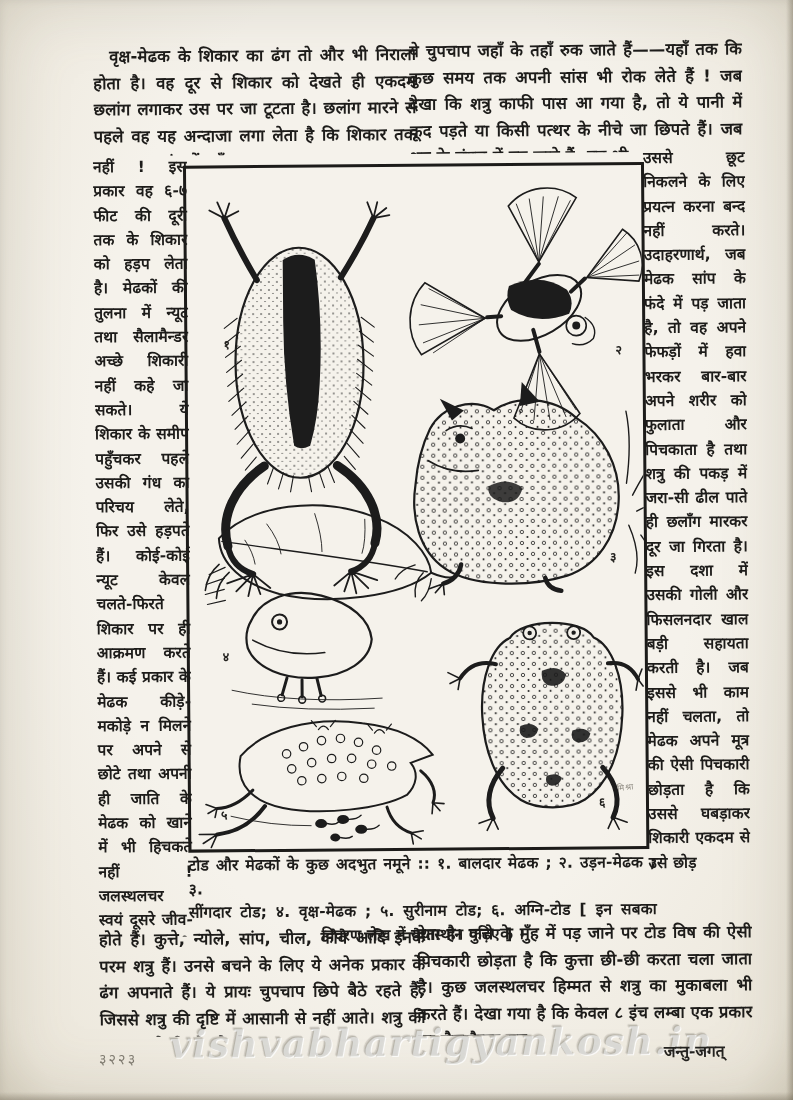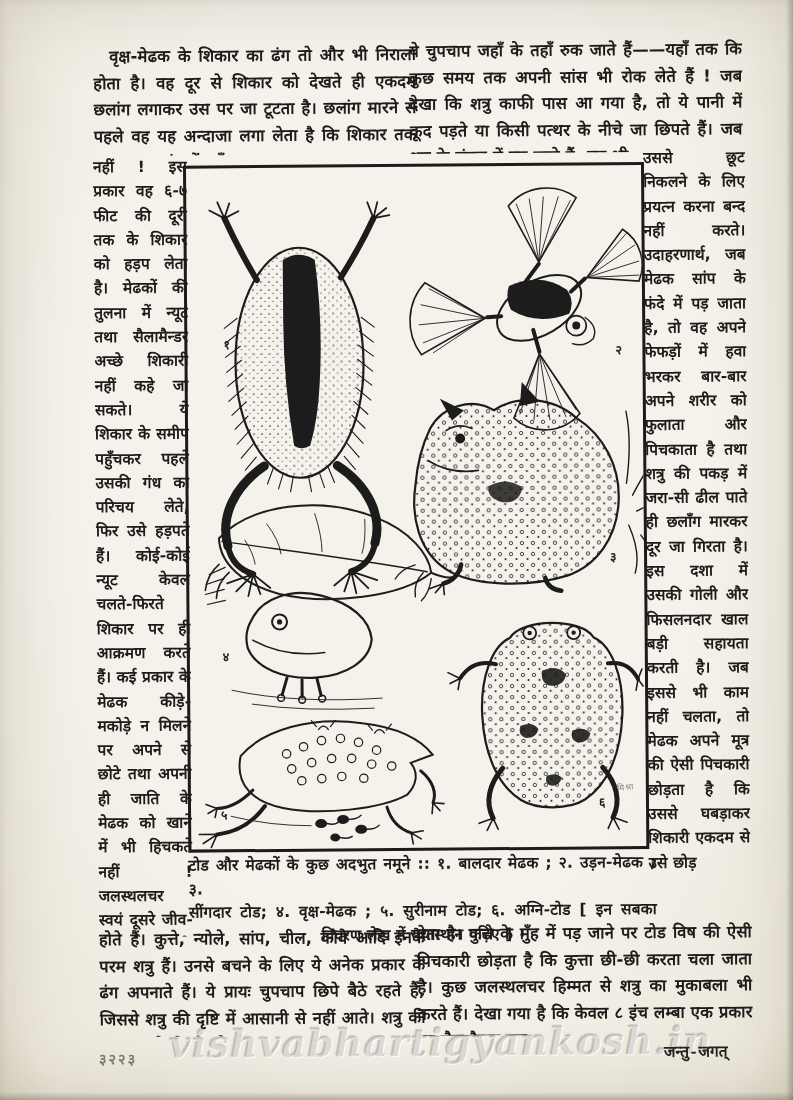--- a/index.html
+++ b/index.html
@@ -36,28 +36,28 @@
 
   .caption{position:absolute;left:186px;top:853px;width:468px;font-weight:600;
     font-size:15.5px;line-height:23.5px;letter-spacing:.2px;}
   .cap-just{text-align:justify;text-align-last:justify;}
   .cap-center{text-align:center;}
 
   .bottom-left{left:96px;top:925px;width:326px;height:110px;}
   .bottom-right{left:414px;top:922px;width:335px;height:114px;}
 
   .footer{position:absolute;left:0;top:1018px;width:793px;height:70px;}
-  .pageno{position:absolute;left:95px;top:28px;font-size:14.5px;font-weight:700;
+  .pageno{position:absolute;left:95px;top:28px;font-size:14.5px;font-weight:400;
     color:#5c584e;opacity:.75;letter-spacing:2px;}
   .watermark{position:absolute;left:165px;top:2px;width:490px;text-align:center;
     font-family:"DejaVu Serif", serif;font-style:italic;font-size:38px;font-weight:700;
     letter-spacing:1px;color:rgba(70,66,58,.16);
     text-shadow:1px 1px 0 rgba(255,255,255,.85), -1px -1px 1px rgba(60,55,45,.18);}
   .section{position:absolute;left:660px;top:24px;width:110px;font-size:15.5px;
-    font-weight:700;color:#23221f;font-family:Liberation Mono, monospace;}
+    font-weight:700;color:#23221f;}
 </style>
 </head>
 <body>
 
 <div class="page">
   <div class="rot">
 
     <p class="para top-left">वृक्ष-मेढक के शिकार का ढंग तो और भी निराला होता है। वह दूर से शिकार को देखते ही एकदम छलांग लगाकर उस पर जा टूटता है। छलांग मारने से पहले वह यह अन्दाजा लगा लेता है कि शिकार तक वह एक छलांग में पहुँच जाएगा या</p>
     <p class="para top-right">ये चुपचाप जहाँ के तहाँ रुक जाते हैं——यहाँ तक कि कुछ समय तक अपनी सांस भी रोक लेते हैं ! जब देखा कि शत्रु काफी पास आ गया है, तो ये पानी में कूद पड़ते या किसी पत्थर के नीचे जा छिपते हैं। जब शत्रु के चंगुल में पड़ जाते हैं, तब भी</p>
 

